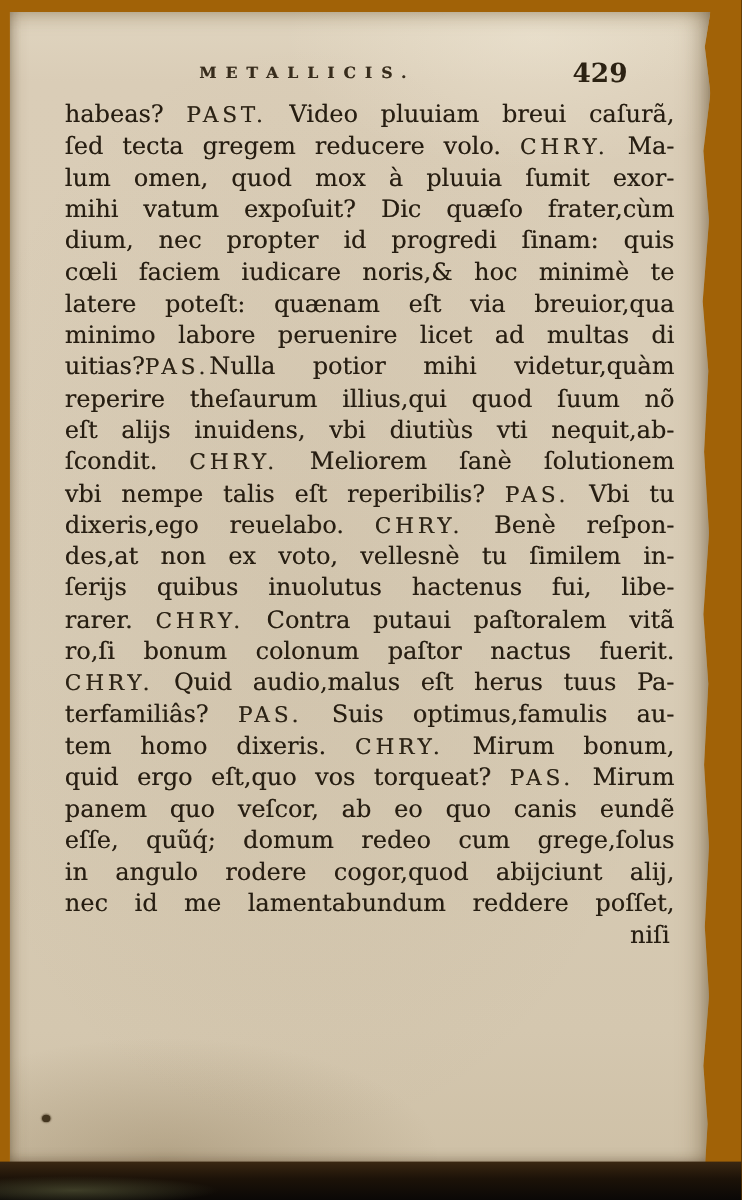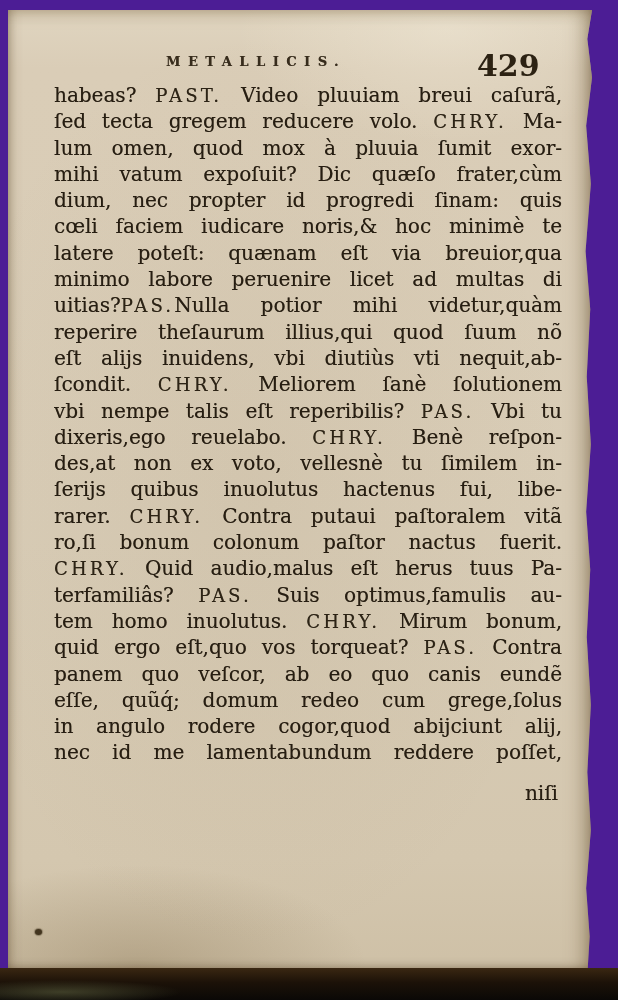--- a/index.html
+++ b/index.html
@@ -1,21 +1,21 @@
 <!DOCTYPE html>
 <html><head>
 <meta charset="utf-8">
 <style>
   html, body { margin: 0; padding: 0; overflow: hidden; }
   body {
     width: 618px; height: 1000px; position: relative;
     background: #0a0806;
     font-family: "DejaVu Serif", "Liberation Serif", serif;
   }
-  .scan { position: absolute; inset: 0; background: #4c1d95; }
+  .scan { position: absolute; inset: 0; background: #a16207; }
 
   .paper {
     position: absolute; left: 8px; top: 10px; width: 584px; height: 965px;
     background:
       radial-gradient(300px 160px at 75% 2%, rgba(250,244,228,0.35), transparent 70%),
       radial-gradient(420px 620px at 42% 50%, rgba(125,100,62,0.07), transparent 75%),
       radial-gradient(320px 140px at 22% 99%, rgba(110,88,52,0.28), transparent 72%),
       linear-gradient(180deg, #e0d5c0 0%, #dacdb7 6%, #d8ccb6 55%, #d4c7af 88%, #cec0a6 100%);
     clip-path: polygon(0% 0%, 100% 0%, 99.2% 3%, 100% 7%, 99% 12%, 99.8% 18%,
       98.9% 25%, 99.7% 31%, 99.1% 38%, 99.8% 45%, 99% 52%, 99.7% 58%, 99.1% 65%,
@@ -34,37 +34,37 @@
   }
 
   .header { position: absolute; left: 0; top: 38px; width: 584px; height: 30px; }
   .running-title {
     position: absolute; left: 158px; top: 6px;
     font-size: 13px; font-weight: bold; letter-spacing: 7.5px;
     color: #372c1c; text-shadow: 0.3px 0 0 rgba(55,44,28,0.6);
   }
   .page-number {
     position: absolute; left: 469px; top: 0;
-    font-size: 30px; font-weight: bold; color: #2c2213;
+    font-size: 22px; font-weight: bold; color: #2c2213;
   }
 
   .body-text {
     position: absolute; left: 46px; top: 72px; width: 508px;
     font-size: 20px; line-height: 26.3px; color: #261d11;
     text-shadow: 0.25px 0 0 rgba(38,29,17,0.55);
   }
   .line {
     height: 26.3px; overflow: hidden;
     text-align: justify; text-align-last: justify;
   }
   .speaker {
     font-size: 18px; letter-spacing: 3.2px; color: #2c2315;
   }
   .catchword-line {
-    height: 26.3px; text-align: right; padding-right: 4px; margin-top: 14px;
+    height: 26.3px; text-align: right; padding-right: 4px;
   }
 
   .ink-dot {
     position: absolute; left: 27px; top: 919px; width: 7px; height: 6px;
     border-radius: 50%; background: #43351f;
     box-shadow: 0 0 1px 1px rgba(67,53,31,0.4);
   }
 </style>
 </head>
 <body style="background: rgb(10, 8, 6);">
@@ -90,22 +90,22 @@
         <div class="line"><span>eſt alijs inuidens, vbi diutiùs vti nequit,ab-</span></div>
         <div class="line"><span>ſcondit. </span><span class="speaker">CHRY.</span><span> Meliorem ſanè ſolutionem</span></div>
         <div class="line"><span>vbi nempe talis eſt reperibilis? </span><span class="speaker">PAS.</span><span> Vbi tu</span></div>
         <div class="line"><span>dixeris,ego reuelabo. </span><span class="speaker">CHRY.</span><span> Benè reſpon-</span></div>
         <div class="line"><span>des,at non ex voto, vellesnè tu ſimilem in-</span></div>
         <div class="line"><span>ſerijs quibus inuolutus hactenus fui, libe-</span></div>
         <div class="line"><span>rarer. </span><span class="speaker">CHRY.</span><span> Contra putaui paſtoralem vitã</span></div>
         <div class="line"><span>ro,ſi bonum colonum paſtor nactus fuerit.</span></div>
         <div class="line"><span class="speaker">CHRY.</span><span> Quid audio,malus eſt herus tuus Pa-</span></div>
         <div class="line"><span>terfamiliâs? </span><span class="speaker">PAS.</span><span> Suis optimus,famulis au-</span></div>
-        <div class="line"><span>tem homo inuolutus. </span><span class="speaker">CHRY.</span><span> Mirum bonum,</span></div>
-        <div class="line"><span>quid ergo eſt,quo vos torqueat? </span><span class="speaker">PAS.</span><span> Contra</span></div>
+        <div class="line"><span>tem homo dixeris. </span><span class="speaker">CHRY.</span><span> Mirum bonum,</span></div>
+        <div class="line"><span>quid ergo eſt,quo vos torqueat? </span><span class="speaker">PAS.</span><span> Mirum</span></div>
         <div class="line"><span>panem quo veſcor, ab eo quo canis eundẽ</span></div>
         <div class="line"><span>eſſe, quũq́; domum redeo cum grege,ſolus</span></div>
         <div class="line"><span>in angulo rodere cogor,quod abijciunt alij,</span></div>
         <div class="line"><span>nec id me lamentabundum reddere poſſet,</span></div>
         <div class="catchword-line">niſi</div>
       </div>
     <div class="ink-dot"></div>
   </div>
   <div class="bottom-band"></div>
 </div>

